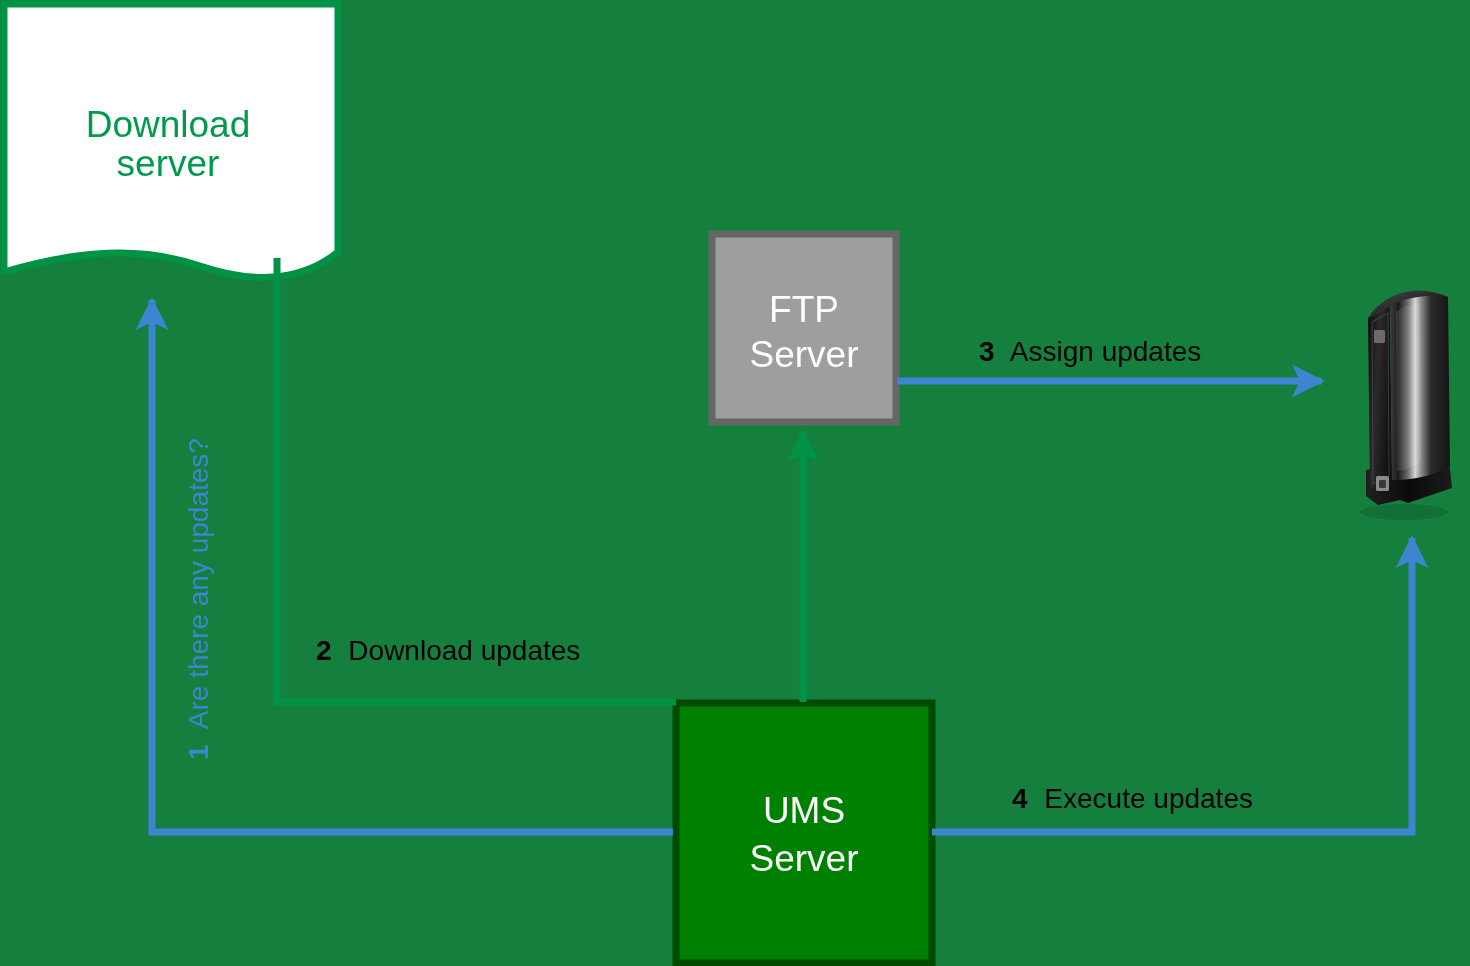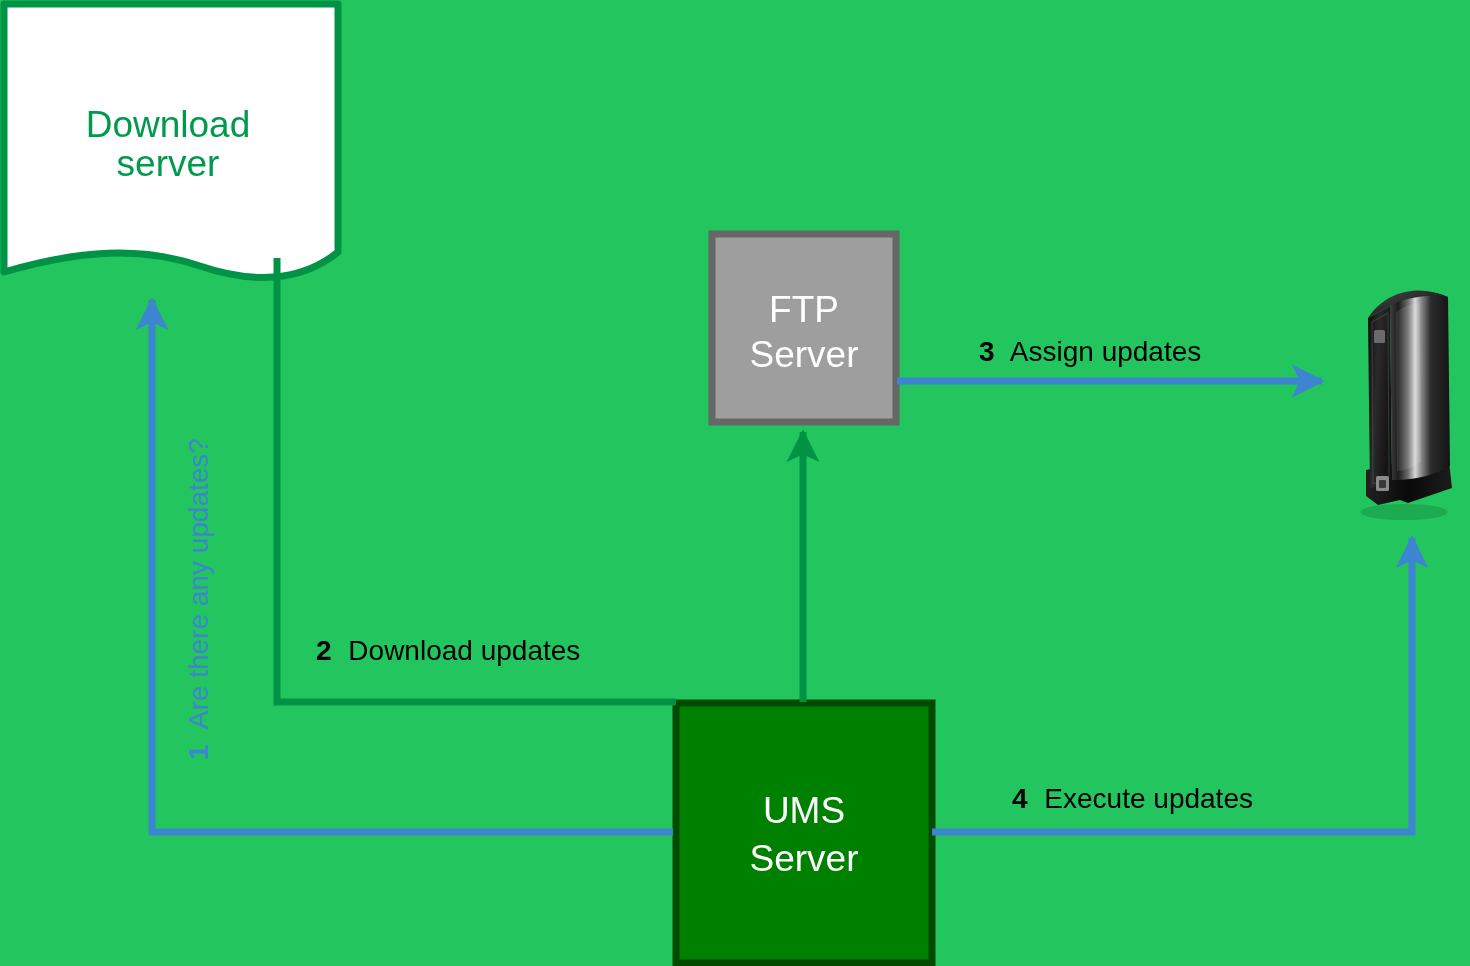--- a/index.html
+++ b/index.html
@@ -8,21 +8,21 @@
     padding: 0;
     background: #ffffff;
   }
   body {
     font-family: "Liberation Sans", sans-serif;
   }
   #canvas {
     position: relative;
     width: 1470px;
     height: 966px;
-    background: #22c55e;
+    background: #15803d;
     overflow: hidden;
   }
   svg#diagram {
     position: absolute;
     left: 0;
     top: 0;
     width: 1470px;
     height: 966px;
   }
   .node-label {

